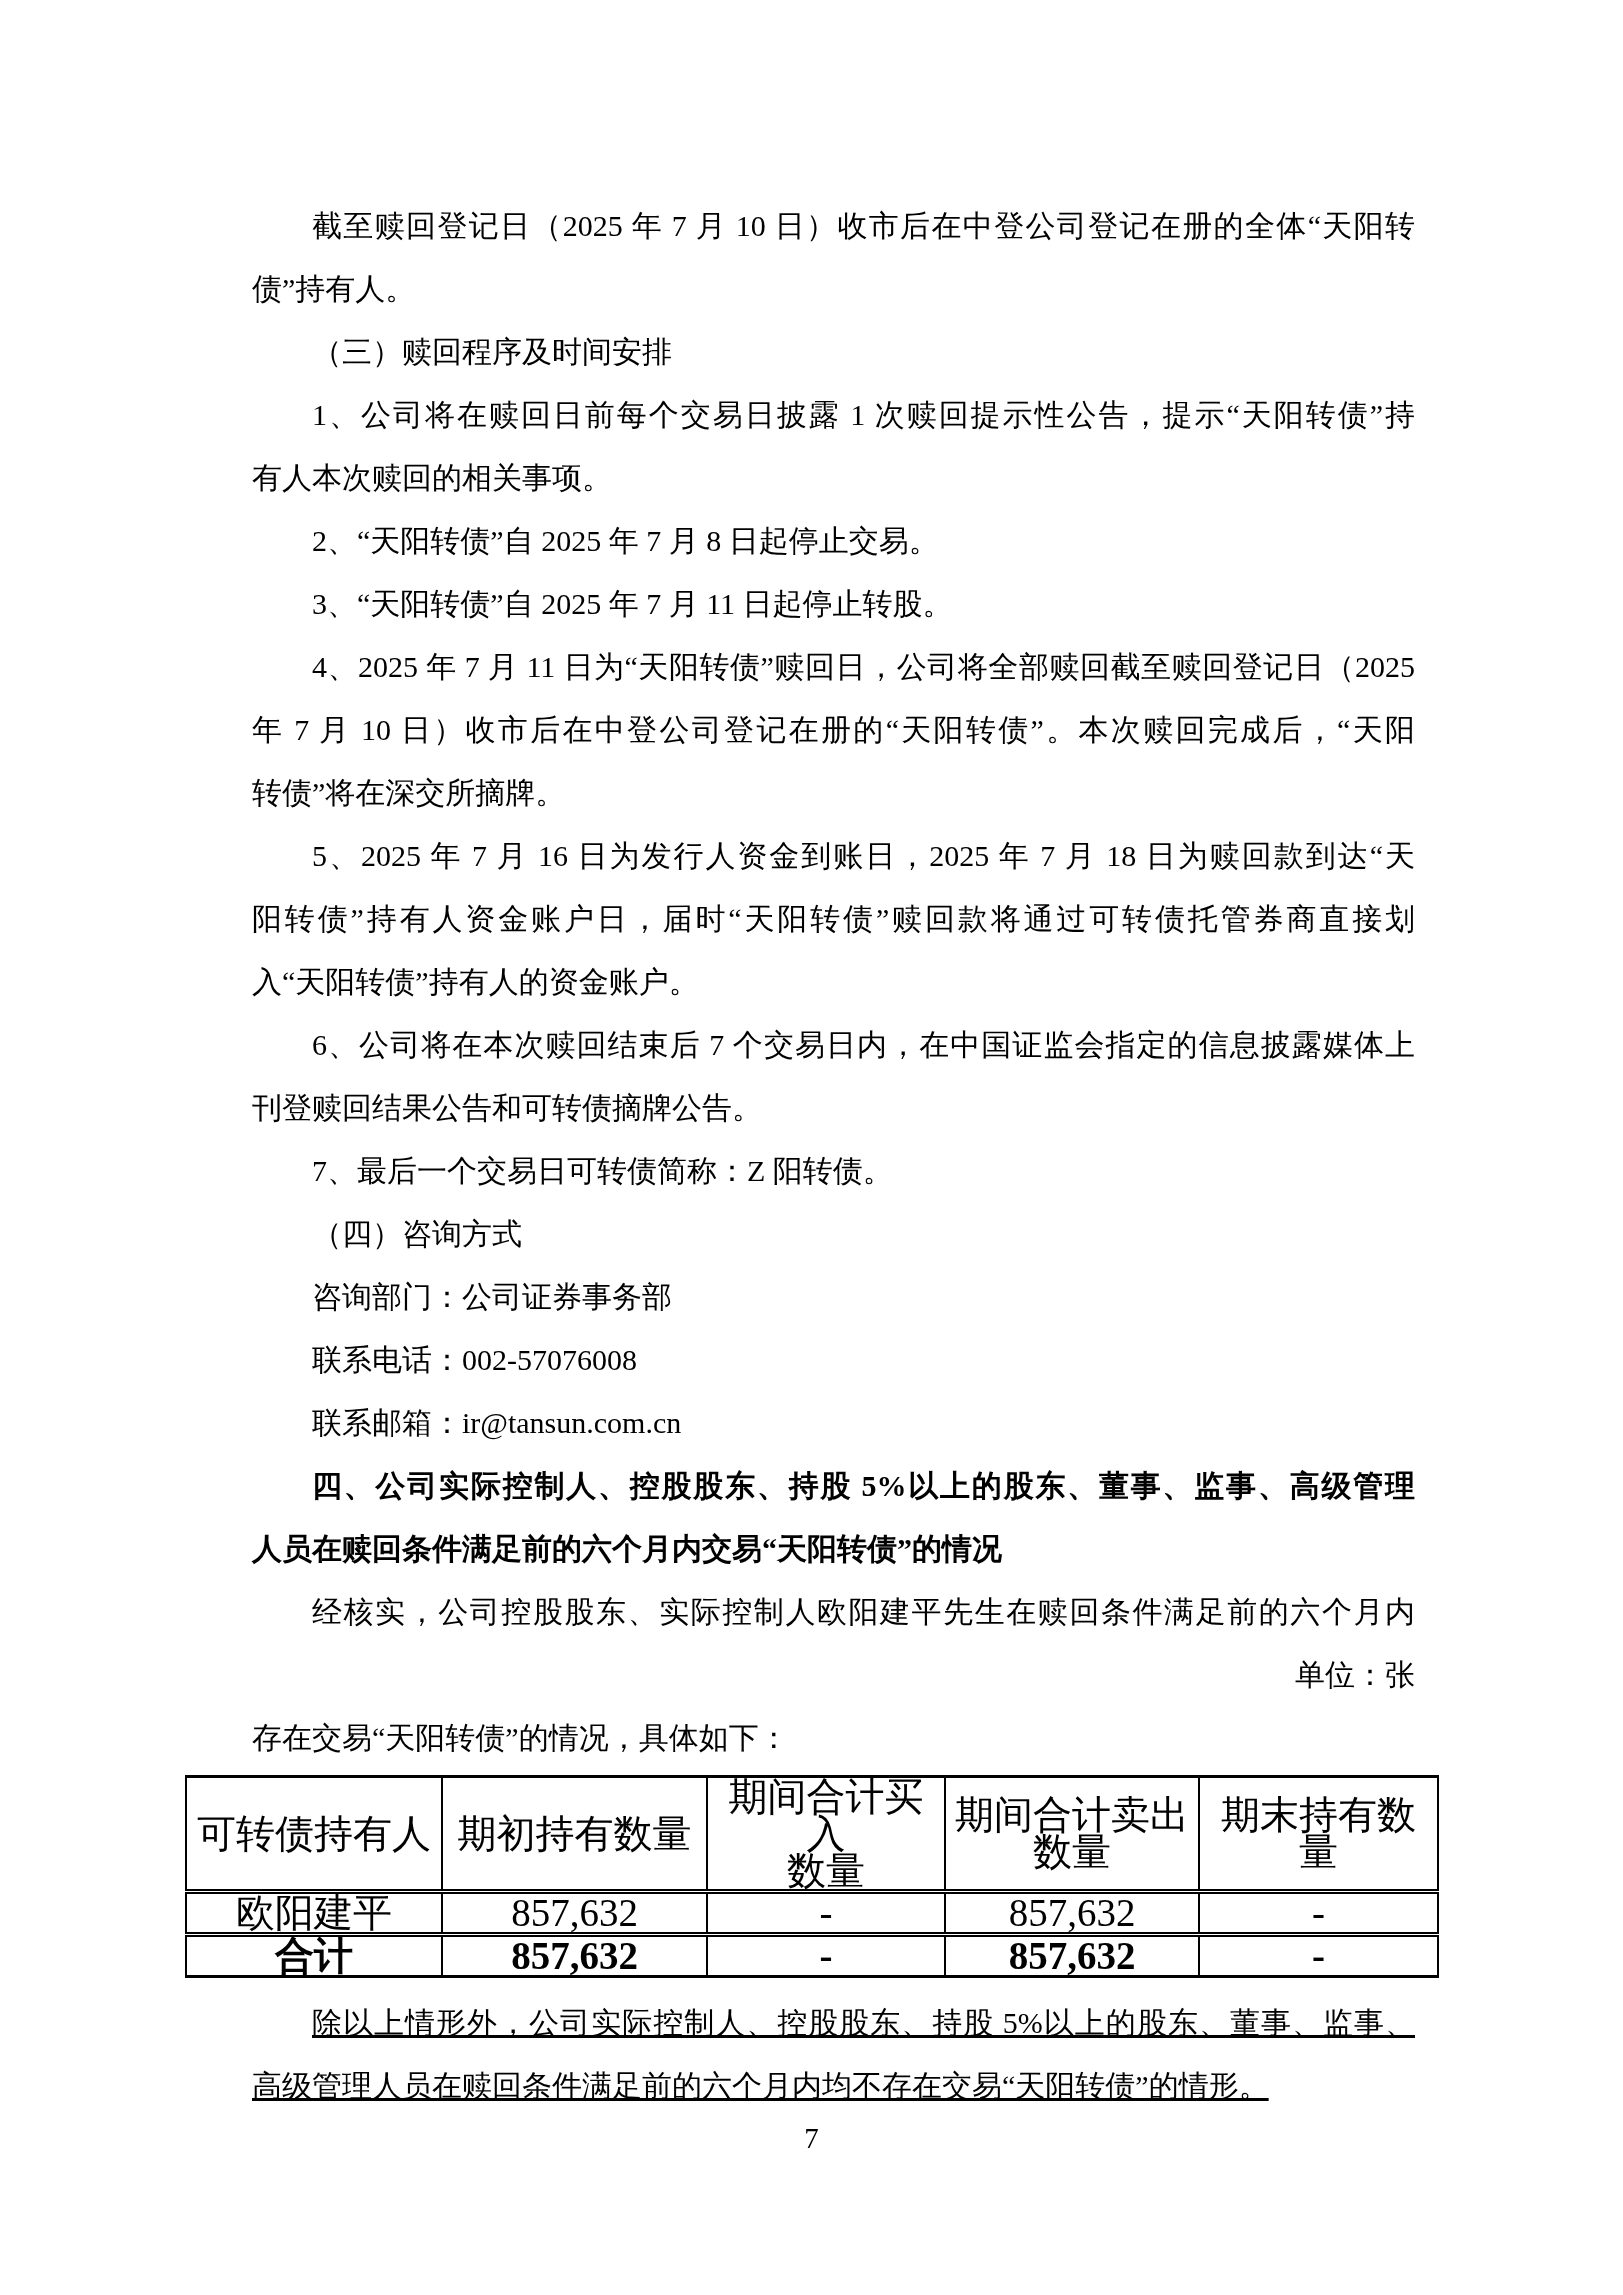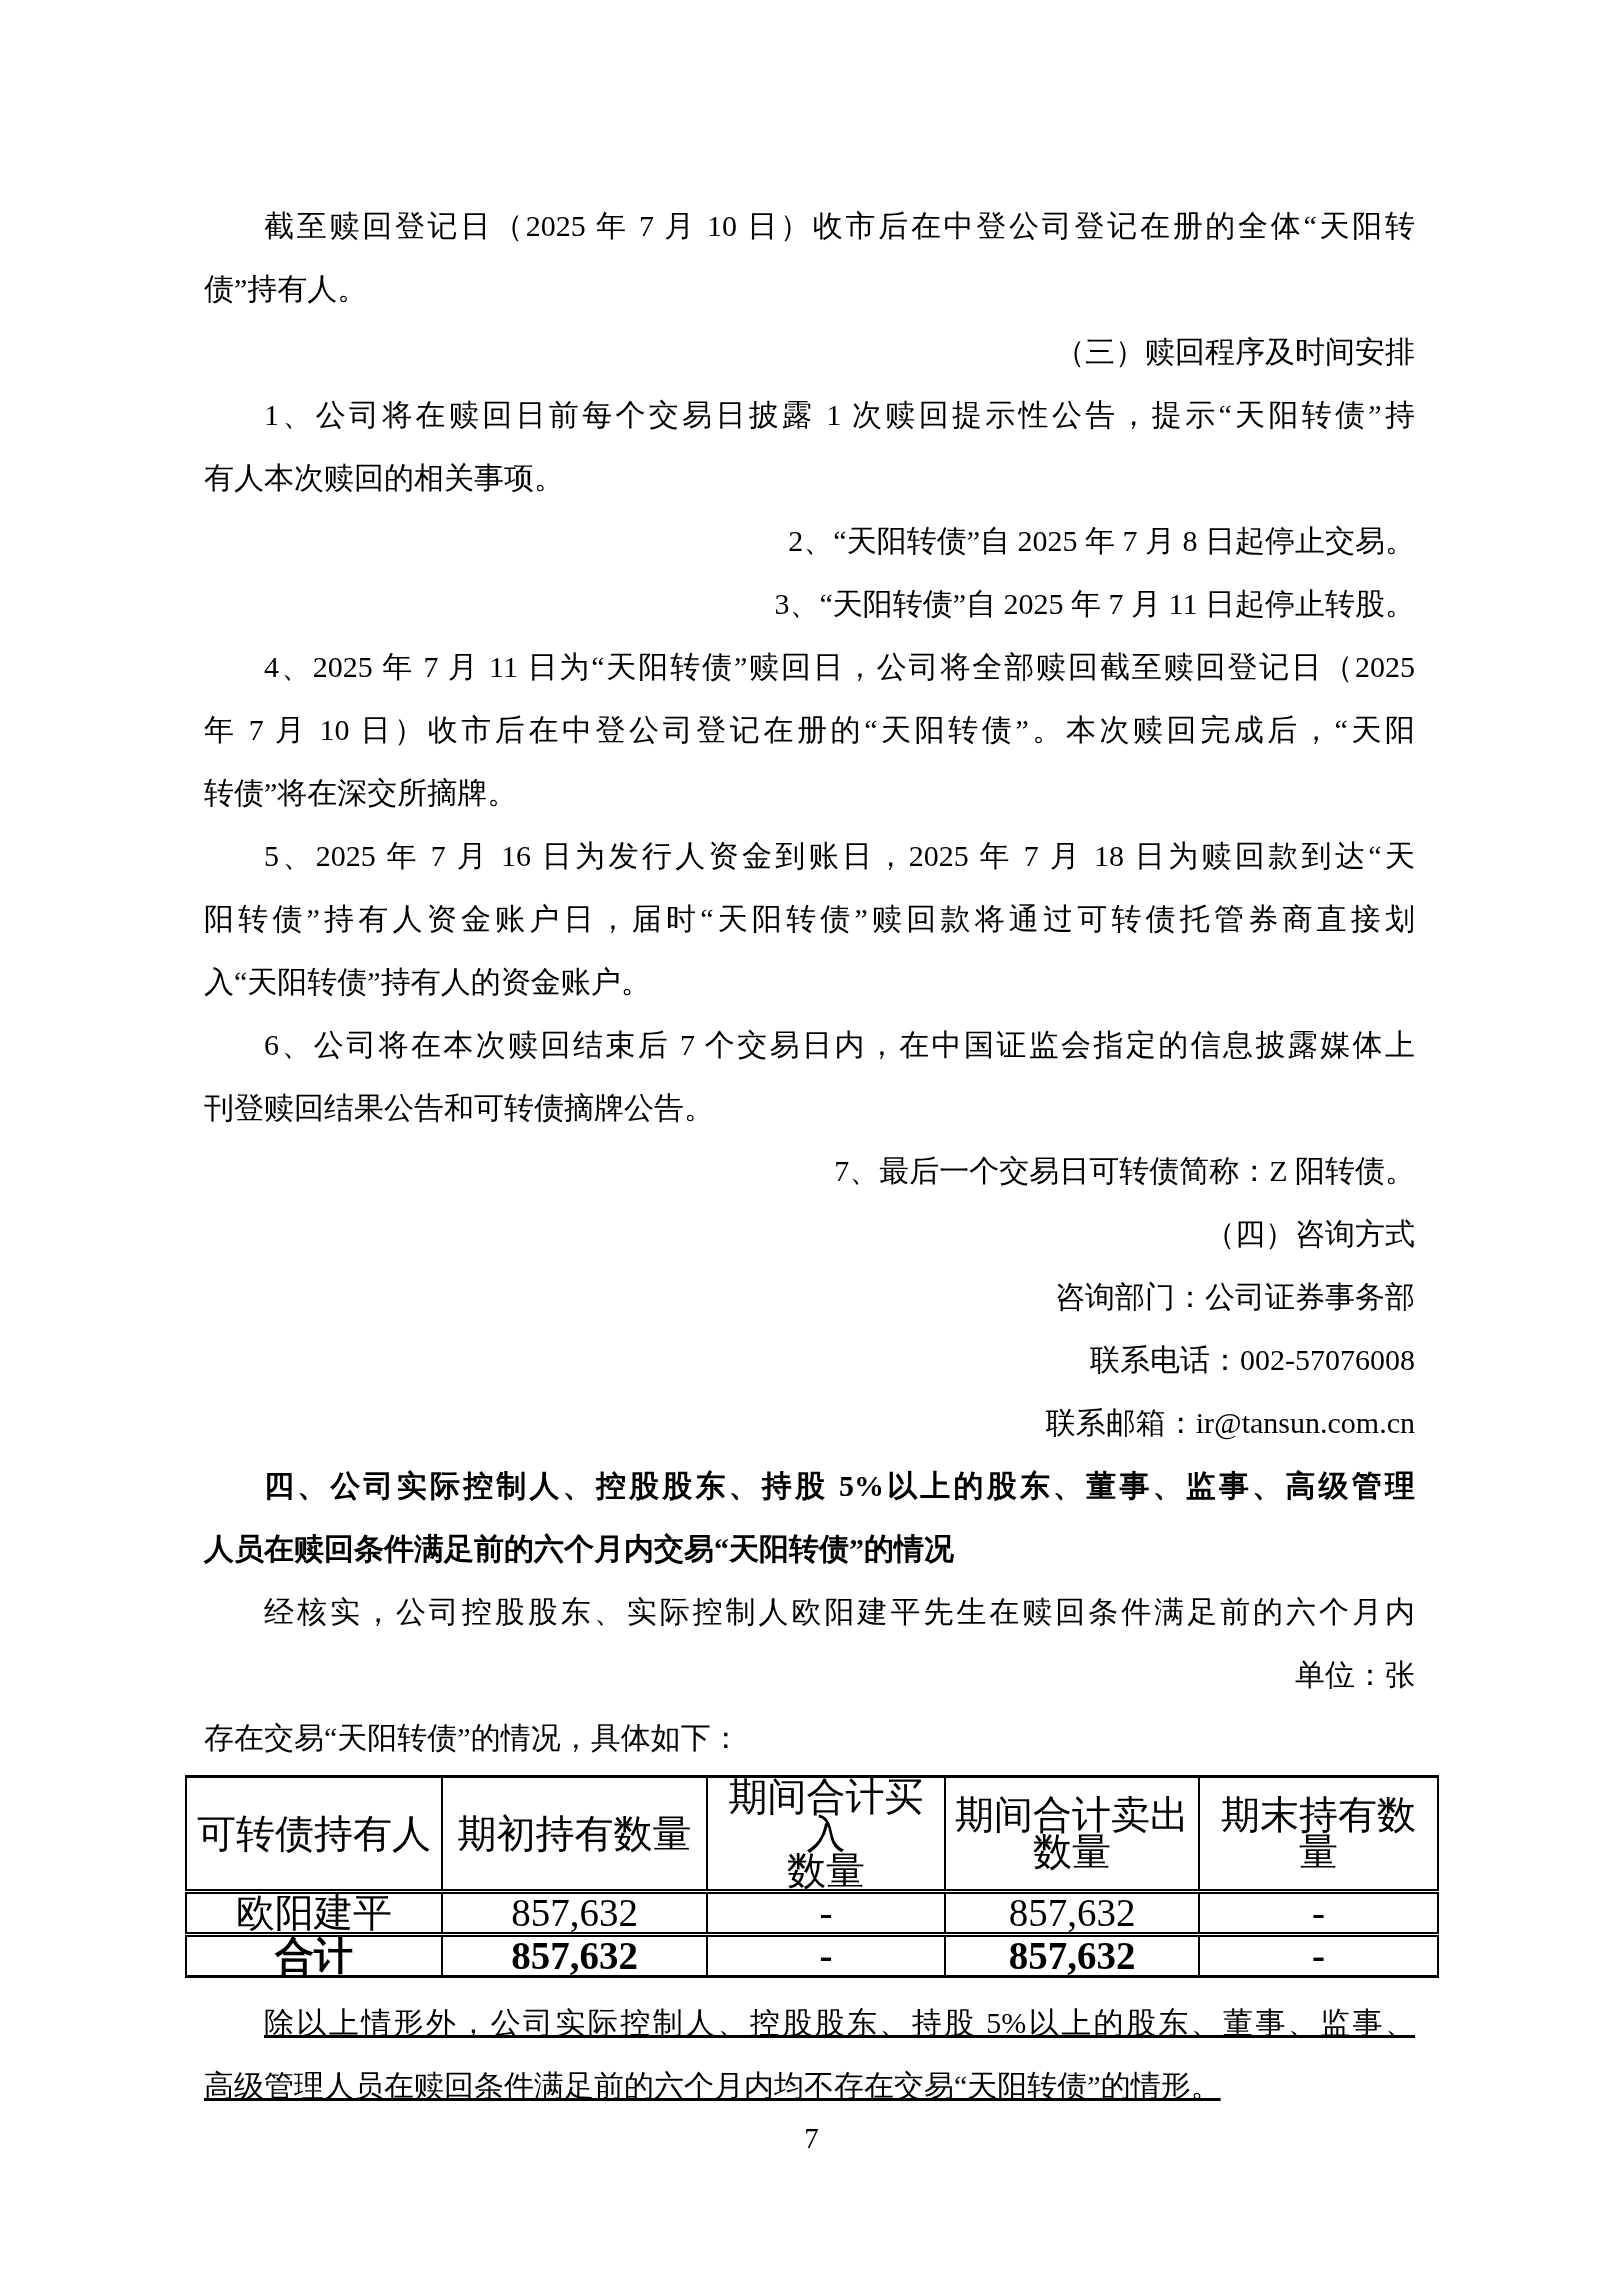--- a/index.html
+++ b/index.html
@@ -17,26 +17,27 @@
     left: 204px;
     top: 194px;
     width: 1211px;
   }
   .line {
     font-size: 30px;
     height: 63px;
     line-height: 63px;
     white-space: nowrap;
     overflow: visible;
+    margin-left: 48px;
   }
   .line.just {
     text-align: justify;
     text-align-last: justify;
   }
-  .line.indent { text-indent: 60px; text-align: right; }
+  .line.indent { text-indent: 60px; }
   .line.bold   { font-weight: 700; }
   .line.right  { text-align: right; text-indent: 0; }
 
   table.holders {
     border-collapse: collapse;
     table-layout: fixed;
     width: 1251px;
     margin: 5.9px 0 0 -19px;
     font-size: 39px;
   }

